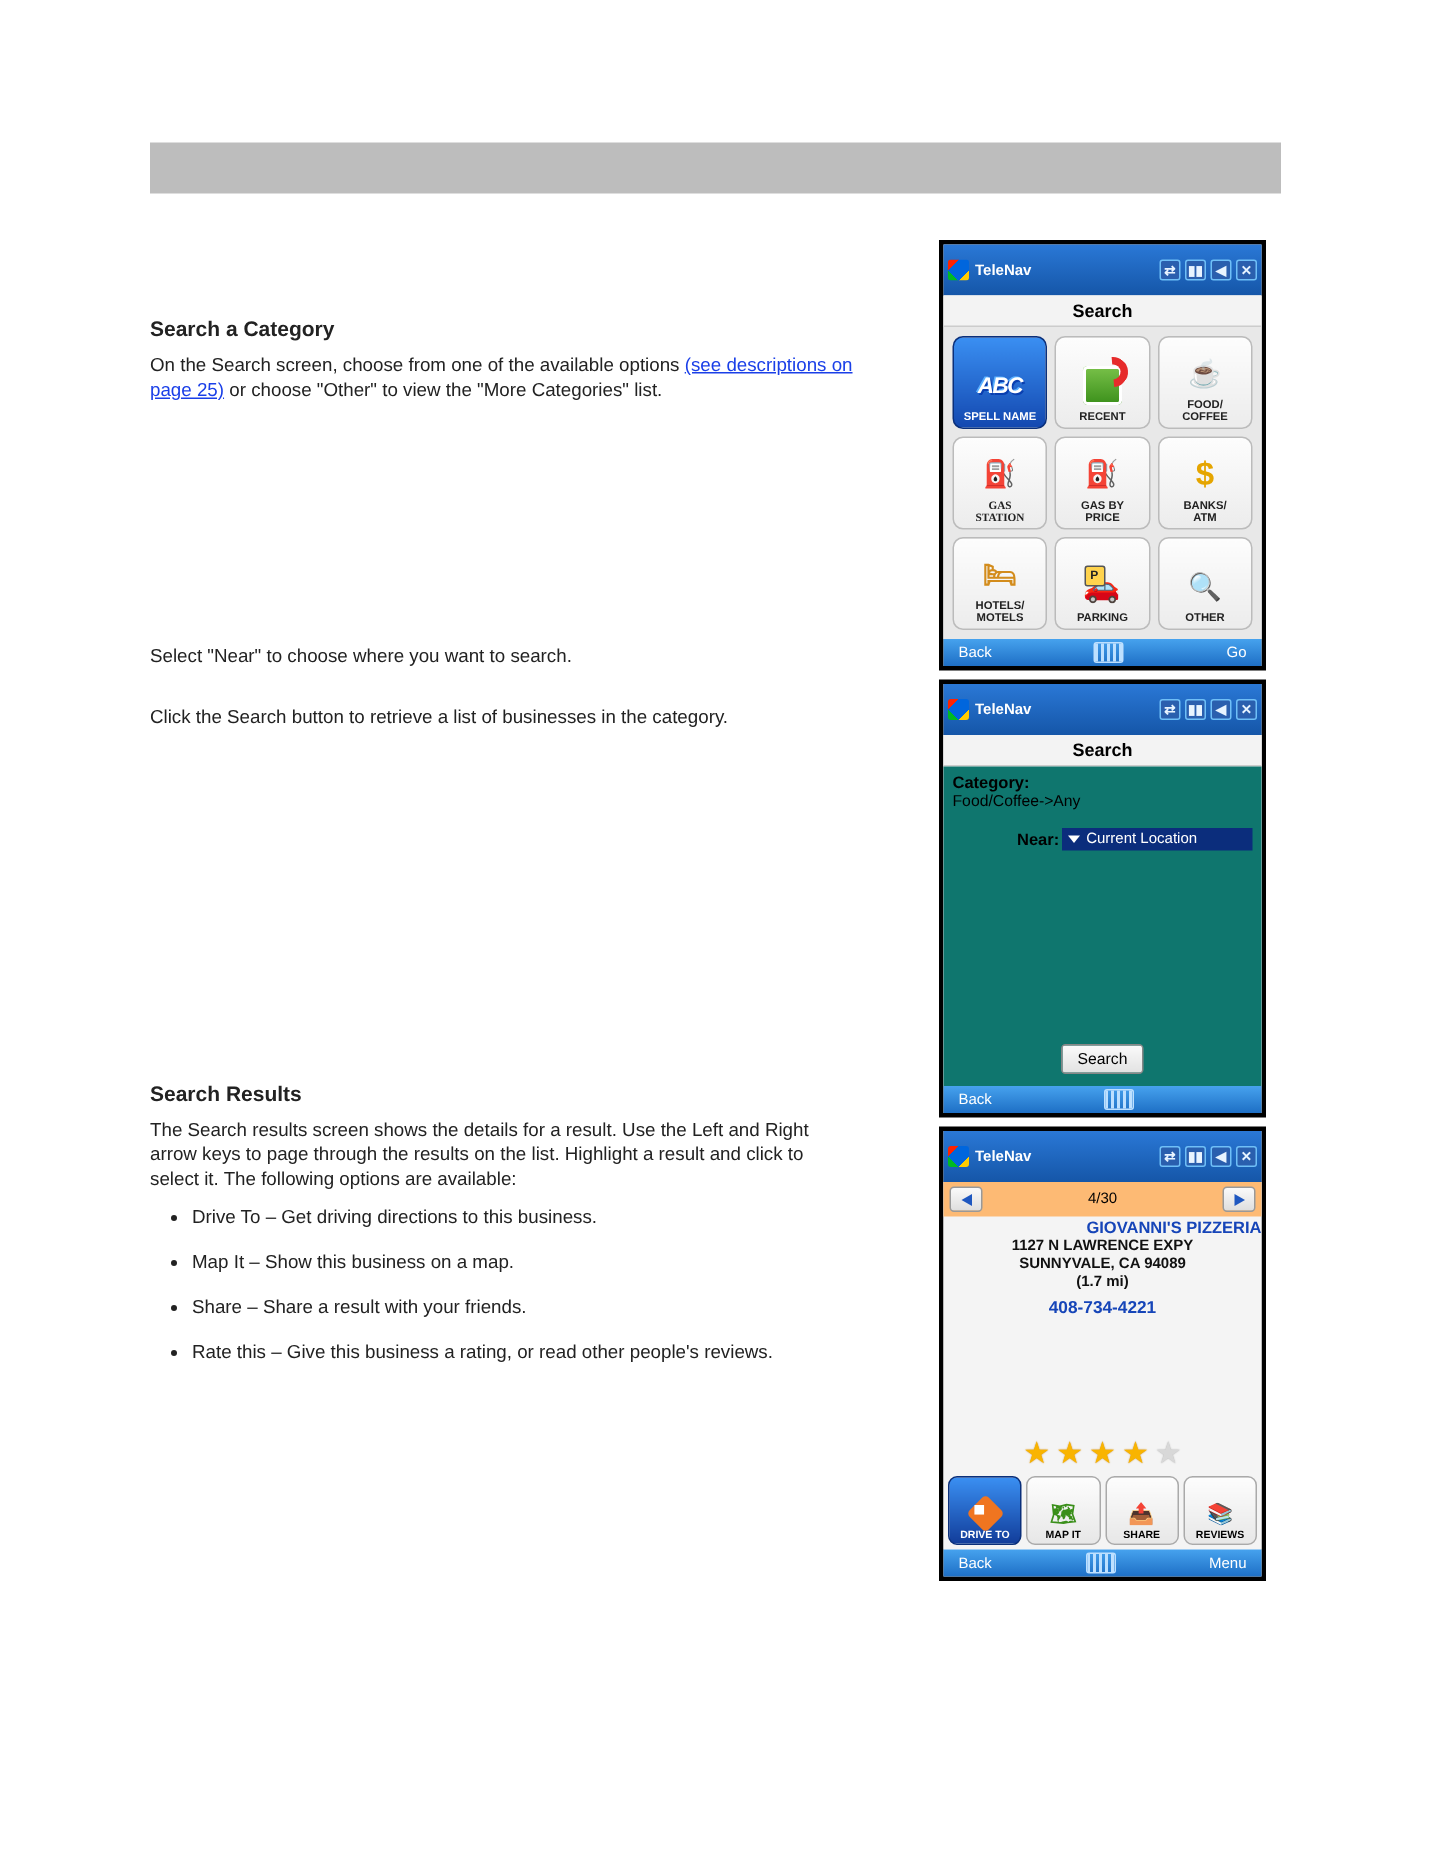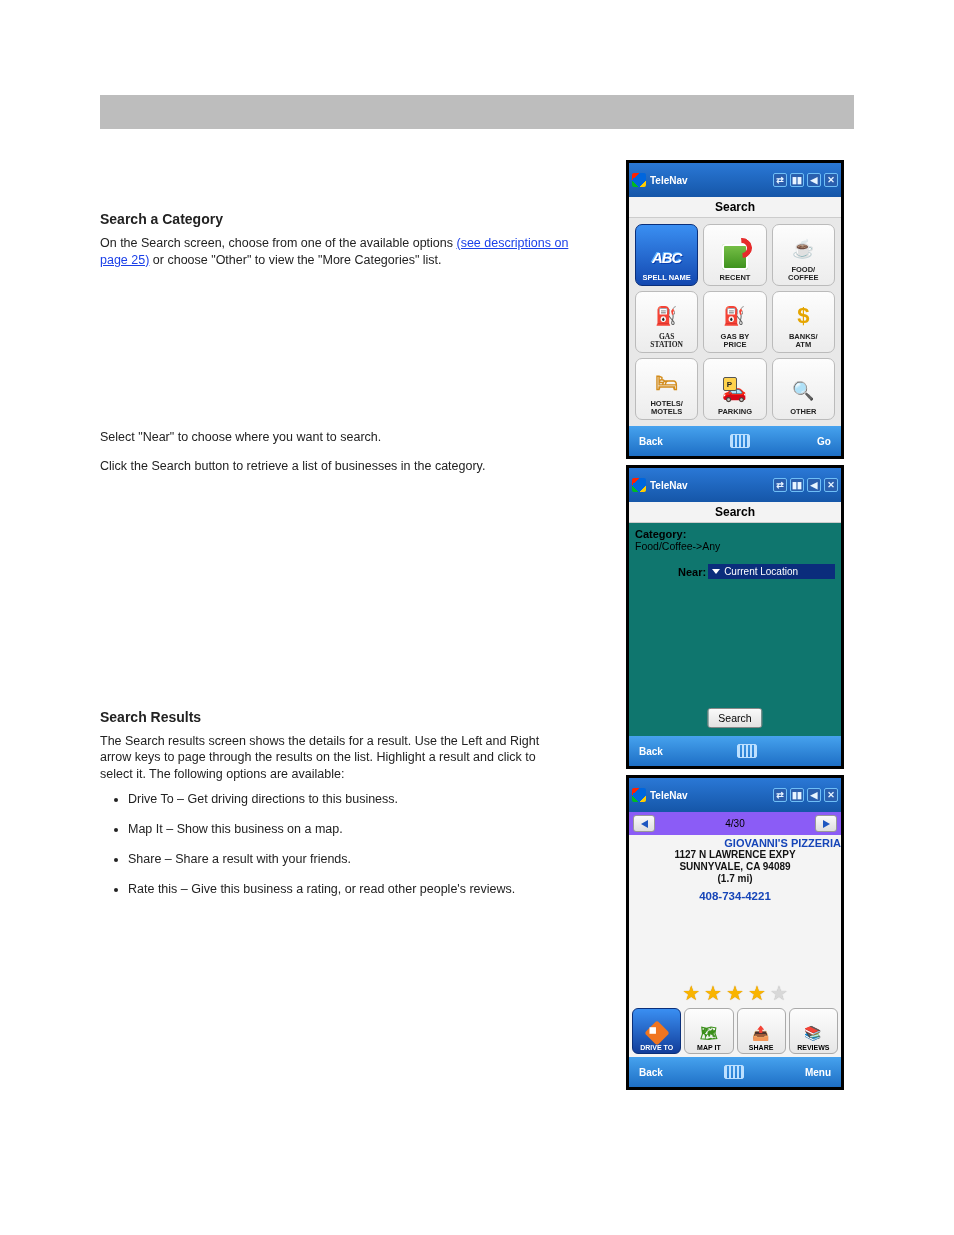--- a/index.html
+++ b/index.html
@@ -18,21 +18,21 @@
   .device { width: 218px; border: 3px solid #000; background: #fff; font-family: Tahoma, Arial, sans-serif; }
   .wm-topbar { height: 34px; background: linear-gradient(#2a78d6, #1556a8); display: flex; align-items: center; color: #fff; font-size: 10px; font-weight: bold; padding: 0 3px; }
   .wm-flag { width: 14px; height: 14px; margin-right: 4px; background:
     linear-gradient(135deg, #ff2200 0% 25%, transparent 25% 100%),
     linear-gradient(45deg, #00bb22 0% 25%, transparent 25% 100%),
     linear-gradient(-45deg, #ffcc00 0% 25%, transparent 25% 100%),
     #0066dd; border-radius: 2px; }
   .wm-title { flex: 1; }
   .wm-icons { display: flex; gap: 3px; }
   .wm-ic { width: 14px; height: 14px; background: #2a5fae; border: 1px solid #6fbff7; border-radius: 2px; font-size: 9px; color: #e8f4ff; display: flex; align-items: center; justify-content: center; line-height: 1; }
-  .wm-bottombar { height: 30px; background: linear-gradient(#46a2ee, #1e6fc5); display: flex; align-items: center; justify-content: space-between; color: #fff; font-size: 10px; font-weight: bold; padding: 0 10px; }
+  .wm-bottombar { height: 18px; background: linear-gradient(#46a2ee, #1e6fc5); display: flex; align-items: center; justify-content: space-between; color: #fff; font-size: 10px; font-weight: normal; padding: 0 10px; }
   .wm-center-kb { width: 20px; height: 14px; border: 1px solid #bde0ff; border-radius: 2px; background: repeating-linear-gradient(90deg,#bde0ff 0 2px,transparent 2px 4px); }
   .screen-body { background: #e8e8e8; }
 
   .search-header { text-align: center; font-weight: bold; font-size: 12px; background: #f3f3f3; padding: 3px 0; border-bottom: 1px solid #ccc; }
   .grid-tiles { display: grid; grid-template-columns: repeat(3, 1fr); gap: 5px; padding: 6px; background: #e8e8e8; }
   .tile { height: 62px; background: linear-gradient(#fdfdfd,#ececec); border: 1px solid #bbb; border-radius: 7px; display: flex; flex-direction: column; align-items: center; justify-content: flex-end; padding-bottom: 3px; font-size: 7.5px; font-weight: bold; color: #222; text-align: center; }
   .tile.selected { background: linear-gradient(#3a8ff2,#1348b0); color:#fff; border-color:#0a2f7a; }
   .tile-ic { width: 32px; height: 30px; margin-bottom: 2px; display: flex; align-items: center; justify-content: center; font-size: 18px; }
   .tile.selected .tile-ic .abc { font-style: italic; font-weight: 900; color:#fff; text-shadow: 1px 1px 0 #0a3fb0, -1px -1px 0 #5ab0ff; font-size: 15px; letter-spacing: -1px; }
   .ic-recent { width:26px; height:26px; background: linear-gradient(#7ac24a,#3a8f1a); border-radius:3px; position: relative; box-shadow: inset 0 0 0 2px #fff; }
@@ -50,21 +50,21 @@
   .s2-body { background:#0f766e; min-height: 213px; padding: 5px 6px; font-size: 11px; position:relative; }
   .s2-cat-label { font-weight: bold; }
   .s2-cat-val { font-size: 10.5px; margin-bottom: 12px; }
   .s2-near-row { display:flex; align-items:center; margin-top:4px;padding-left:43px; }
   .s2-near-label { font-weight:bold; font-size:11px; }
   .s2-near-field { flex:1; background:#0b2d7c; color:#fff; font-size:10px; padding:2px 4px; display:flex; align-items:center; gap:4px; margin-left:2px; }
   .s2-near-field .chev { width:0;height:0;border-left:4px solid transparent;border-right:4px solid transparent;border-top:5px solid #fff;}
   .s2-search-btn { position:absolute; bottom:8px; left:50%; transform:translateX(-50%); background:linear-gradient(#fafafa,#e2e2e2); border:1px solid #888; border-radius:3px; font-size:10.5px; padding:3px 10px; }
 
   .s3-body { background:#f4f4f4; min-height: 245px; display:flex; flex-direction:column; }
-  .s3-pager { display:flex; align-items:center; padding:3px 4px; gap:4px; background:#8b5cf6; }
+  .s3-pager { display:flex; align-items:center; padding:3px 4px; gap:4px; background:#fdba74; }
   .pager-btn { width:22px; height:17px; background:linear-gradient(#fafafa,#dedede); border:1px solid #999; border-radius:3px; display:flex; align-items:center; justify-content:center; }
   .arrow-l { width:0;height:0;border-top:4px solid transparent;border-bottom:4px solid transparent;border-right:7px solid #1e57c0;}
   .arrow-r { width:0;height:0;border-top:4px solid transparent;border-bottom:4px solid transparent;border-left:7px solid #1e57c0;}
   .pager-count { flex:1; text-align:center; font-size:10px; }
   .poi-name { color:#1645b8; font-weight:900; font-size:11px; text-align:right; margin-top:2px; }
   .poi-addr { color:#111; font-weight:900; font-size:10px; text-align:center; line-height:1.2; }
   .poi-phone { color:#1645b8; font-weight:900; font-size:11.5px; text-align:center; margin-top:5px; }
   .spacer-flex { flex:1; }
   .stars { display:flex; justify-content:center; gap:4px; margin-bottom:3px; }
   .star { font-size:20px; color:#f9b400; text-shadow:0 0 1px #c07b00; }
@@ -88,21 +88,21 @@
   <div class="content">
     <div class="left-col">
 
       <div class="section-title">Search a Category</div>
       <p class="body-text">
         <span>On the Search screen, choose from one of the available options </span>
         <span class="inline-link">(see descriptions on page 25)</span>
         <span> or choose "Other" to view the "More Categories" list.</span>
       </p>
       <p class="body-text" style="margin-top:160px;">Select "Near" to choose where you want to search.</p>
-      <p class="body-text" style="margin-top:12px;">Click the Search button to retrieve a list of businesses in the category.</p>
+      <p class="body-text" style="margin-top:24px;">Click the Search button to retrieve a list of businesses in the category.</p>
 
       <div style="height:200px;"></div>
 
       <div class="section-title">Search Results</div>
       <p class="body-text">The Search results screen shows the details for a result. Use the Left and Right arrow keys to page through the results on the list. Highlight a result and click to select it. The following options are available:</p>
       <ul class="bullet-list">
         <li>Drive To – Get driving directions to this business.</li>
         <li>Map It – Show this business on a map.</li>
         <li>Share – Share a result with your friends.</li>
         <li>Rate this – Give this business a rating, or read other people's reviews.</li>

